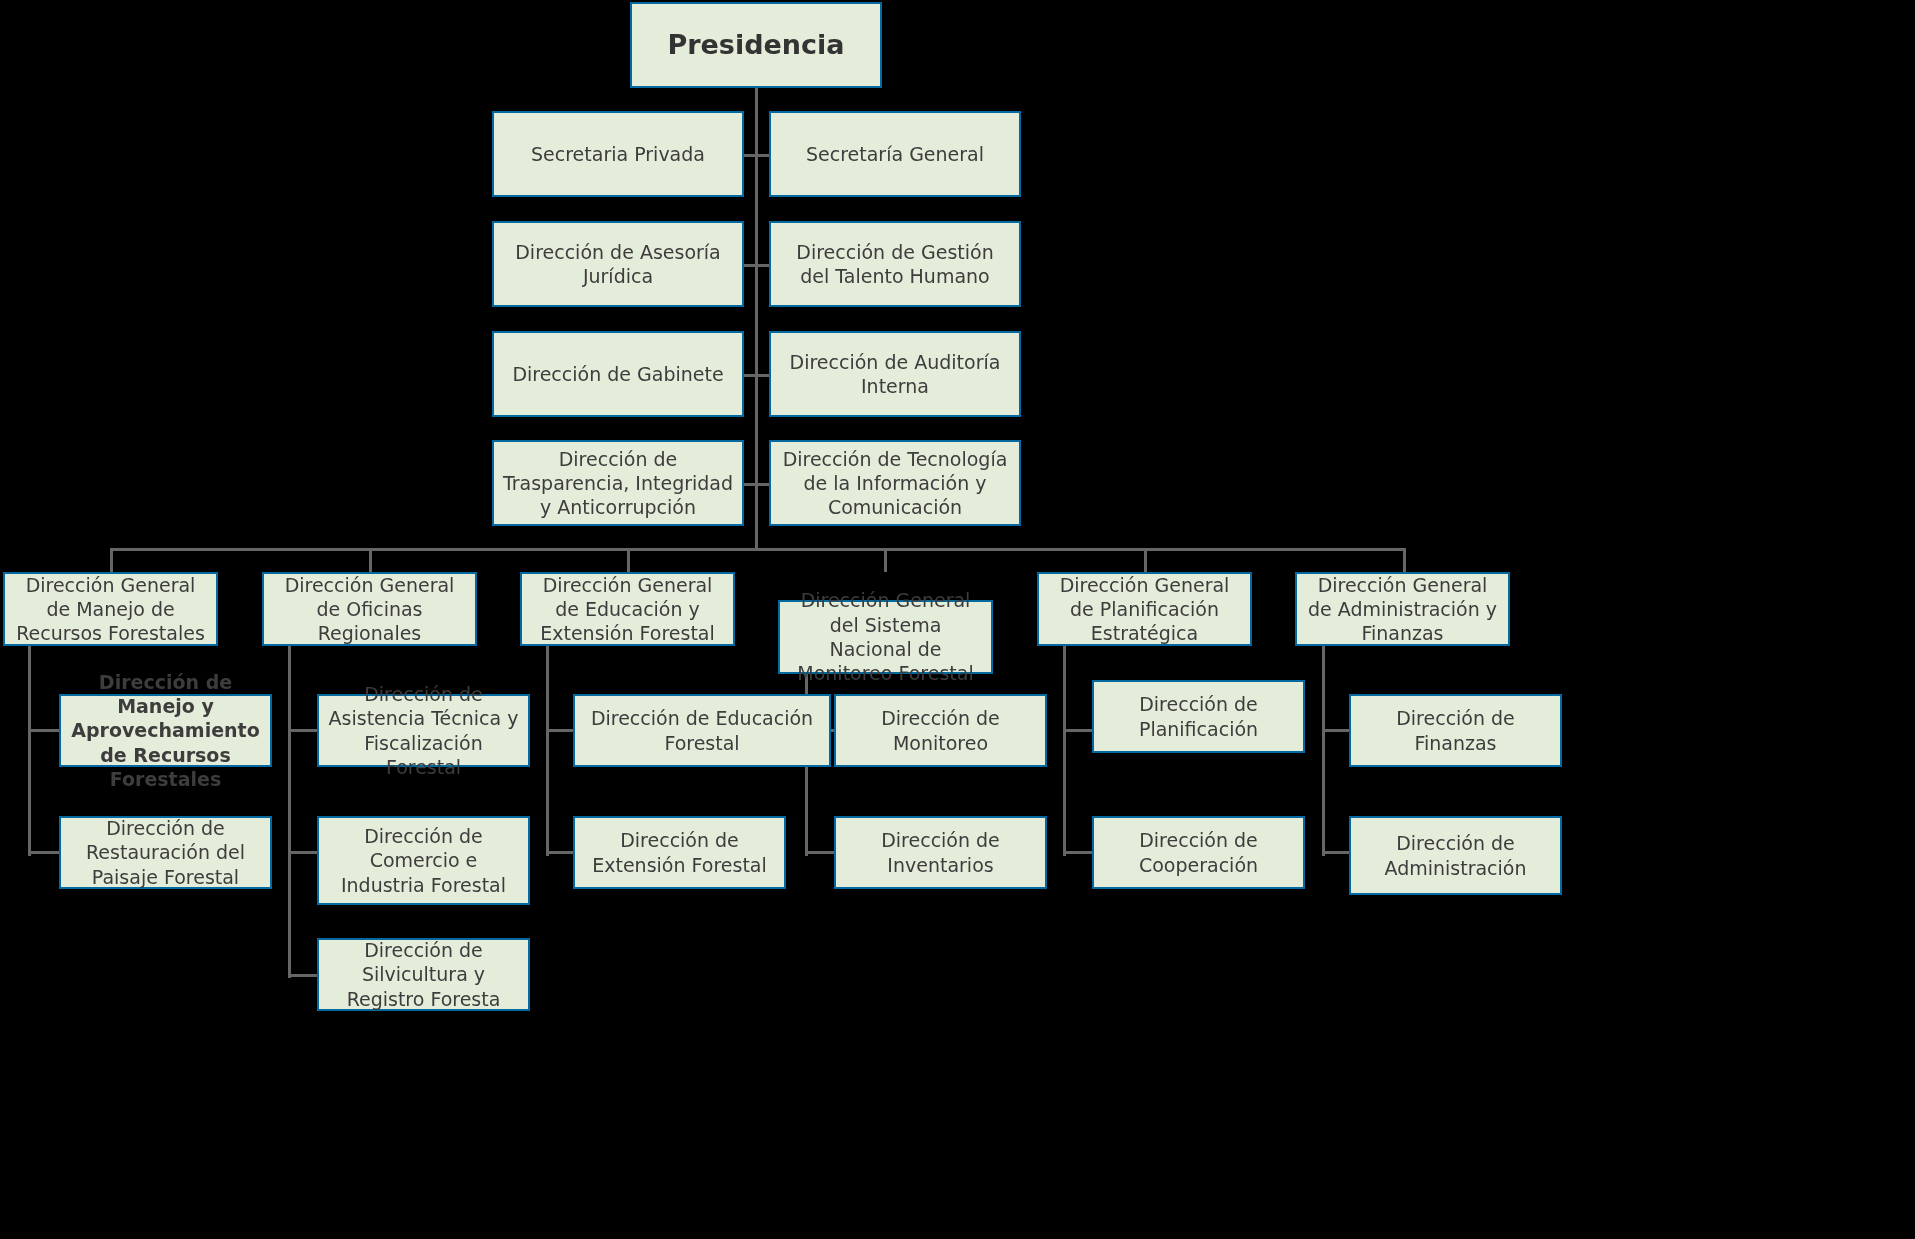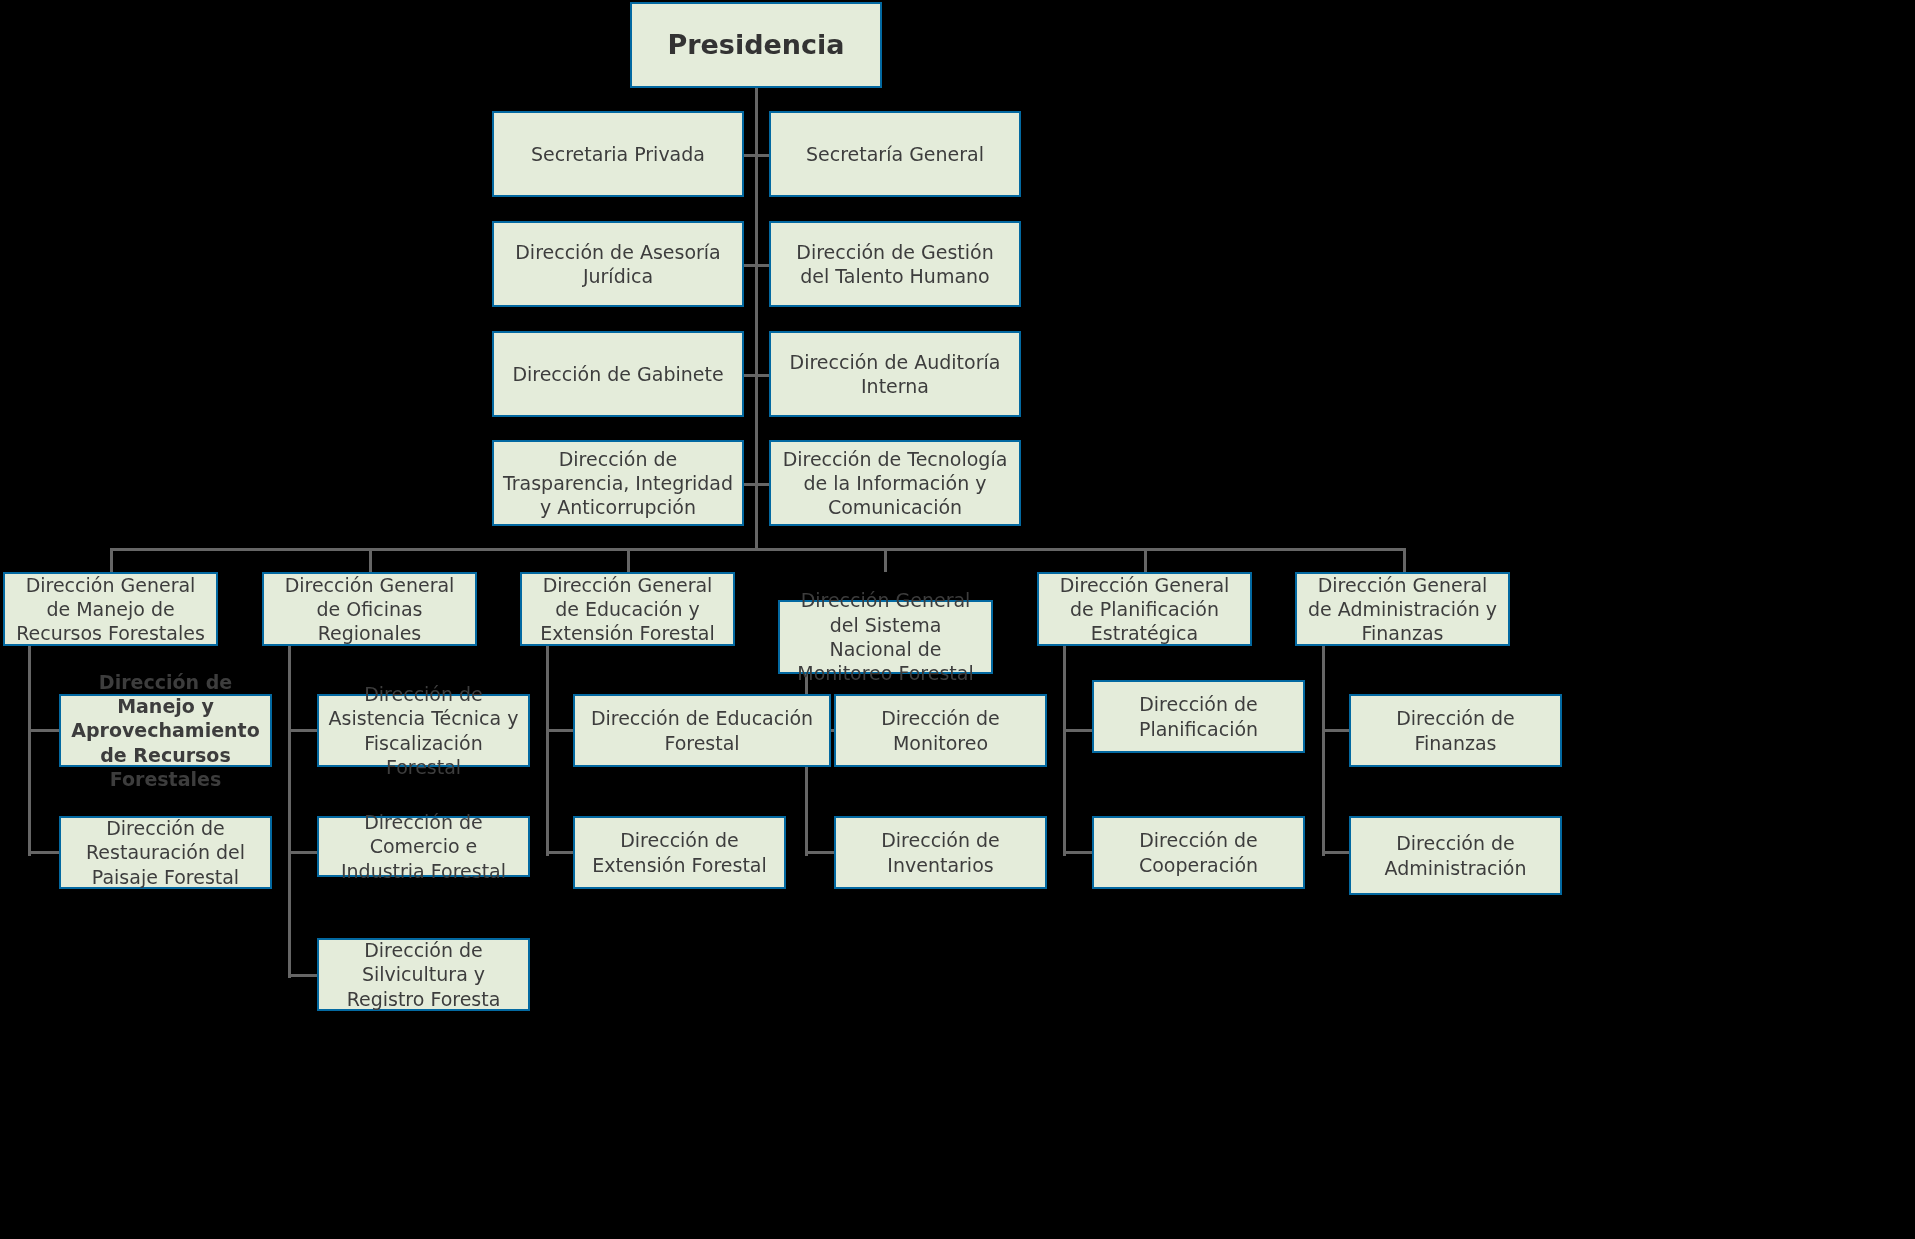--- a/index.html
+++ b/index.html
@@ -153,21 +153,21 @@
   <div class="node level3" style="left:59px; top:694px; width:213px; height:73px;font-weight:bold;">
     <span>Dirección de Manejo y Aprovechamiento de Recursos Forestales</span>
   </div>
   <div class="node level3" style="left:59px; top:816px; width:213px; height:73px;">
     <span>Dirección de Restauración del Paisaje Forestal</span>
   </div>
 
   <div class="node level3" style="left:317px; top:694px; width:213px; height:73px;">
     <span>Dirección de Asistencia Técnica y Fiscalización Forestal</span>
   </div>
-  <div class="node level3" style="left:317px; top:816px; width:213px; height:61px;">
+  <div class="node level3" style="left:317px; top:816px; width:213px; height:89px;">
     <span>Dirección de Comercio e Industria Forestal</span>
   </div>
   <div class="node level3" style="left:317px; top:938px; width:213px; height:73px;">
     <span>Dirección de Silvicultura y Registro Foresta</span>
   </div>
 
   <div class="node level3" style="left:573px; top:694px; width:258px; height:73px;">
     <span>Dirección de Educación Forestal</span>
   </div>
   <div class="node level3" style="left:573px; top:816px; width:213px; height:73px;">

